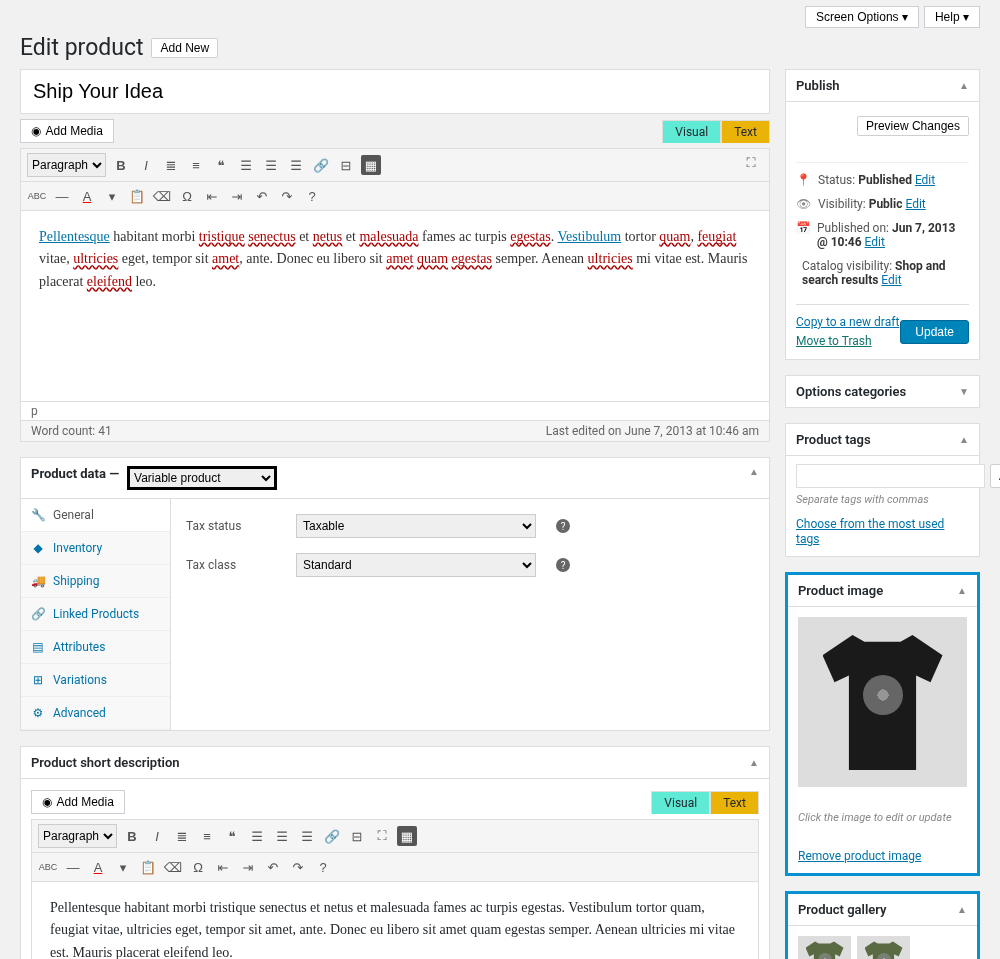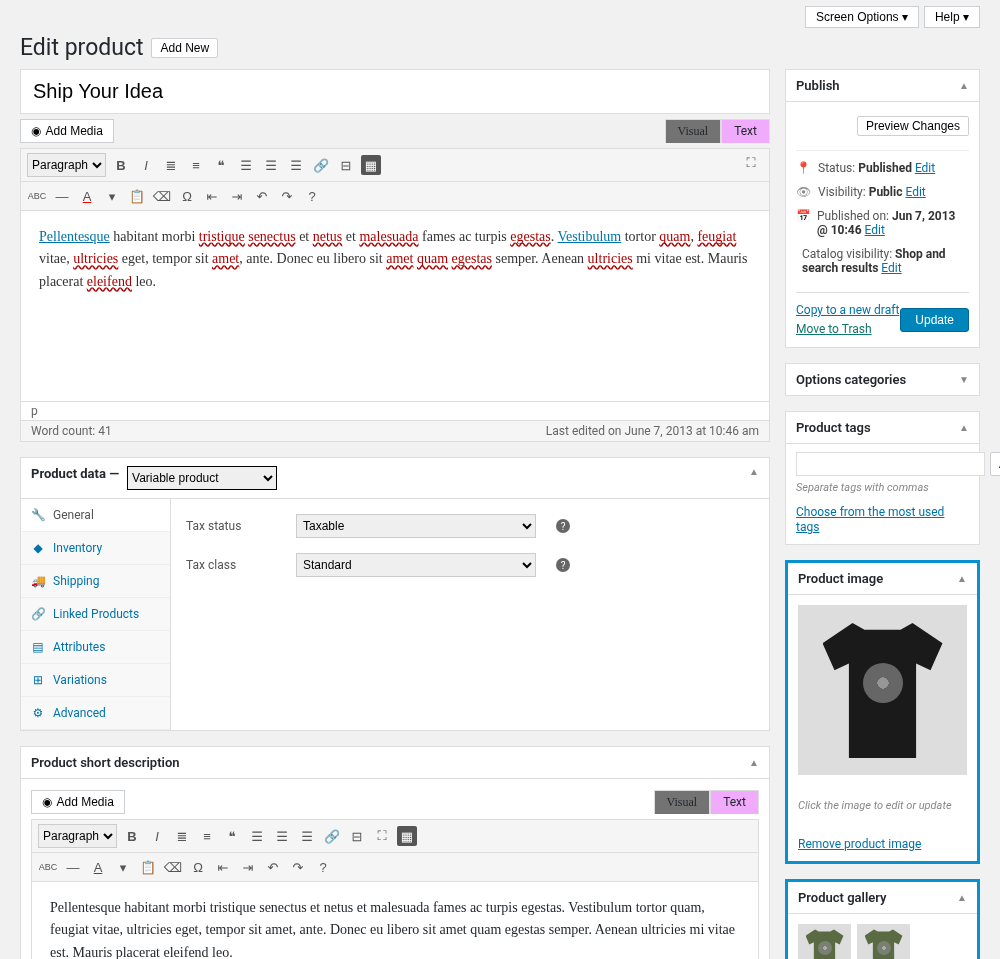--- a/index.html
+++ b/index.html
@@ -79,25 +79,25 @@
   align-items: center;
   gap: 4px;
 }
 .editor-tabs {
   display: flex;
 }
 .editor-tab {
   border: 1px solid #ddd;
   border-bottom: none;
   padding: 4px 12px;
-  background: #f0abfc;
-  cursor: pointer;
-  font-size: 12px;
-}
-.editor-tab.active { background: #737373; font-family: Liberation Serif, serif; }
+  background: #eab308;
+  cursor: pointer;
+  font-size: 12px;
+}
+.editor-tab.active { background: #5eead4; }
 .toolbar {
   background: #f5f5f5;
   border-bottom: 1px solid #ddd;
   padding: 4px 6px;
   display: flex;
   gap: 5px;
   align-items: center;
   flex-wrap: wrap;
   position: relative;
 }
@@ -165,21 +165,21 @@
 }
 .postbox-title.collapsed { border-bottom: none; }
 .toggle-arrow { color: #888; font-size: 10px; }
 .pdata-head {
   display: flex;
   gap: 8px;
   padding: 8px 10px;
   border-bottom: 1px solid #ddd;
 }
 .pdata-head strong { font-size: 13px; }
-.pdata-head select { height: 24px; font-size: 12px; border: 1px solid #000000; min-width: 150px; }
+.pdata-head select { height: 24px; font-size: 12px; border: 3px solid #000000; min-width: 150px; }
 .pdata-body {
   display: flex;
   min-height: 200px;
 }
 .pdata-tabs {
   width: 150px;
   background: #f8f8f8;
   border-right: 1px solid #ddd;
 }
 .pdata-tab {
@@ -230,21 +230,21 @@
 .btn-primary {
   background: #0085ba;
   border: 1px solid #006799;
   color: #fff;
   padding: 4px 14px;
   border-radius: 3px;
   font-size: 12px;
   cursor: pointer;
   font-weight: 500;
 }
-.preview-btn-row { text-align: right; padding: 6px 0 14px 0; border-bottom: 1px solid #eee; margin-bottom: 5px;}
+.preview-btn-row { text-align: right; padding: 6px 0 26px 0; border-bottom: 1px solid #eee; margin-bottom: 5px;}
 .tag-input-row { display: flex; gap: 5px; padding: 8px 10px 0 10px; }
 .tag-input-row input { flex: 1; border: 1px solid #ddd; padding: 3px 5px; height: 24px; }
 .tag-note { font-size: 11px; color: #888; font-style: italic; padding: 5px 10px; }
 .tag-link { padding: 5px 10px 10px 10px; }
 .tag-link a { color: #0073aa; text-decoration: underline; font-size: 12px; }
 .highlighted { border: 3px solid #0891d1; }
 .img-inside { padding: 10px; }
 .img-placeholder {
   width: 100%;
   height: 170px;

